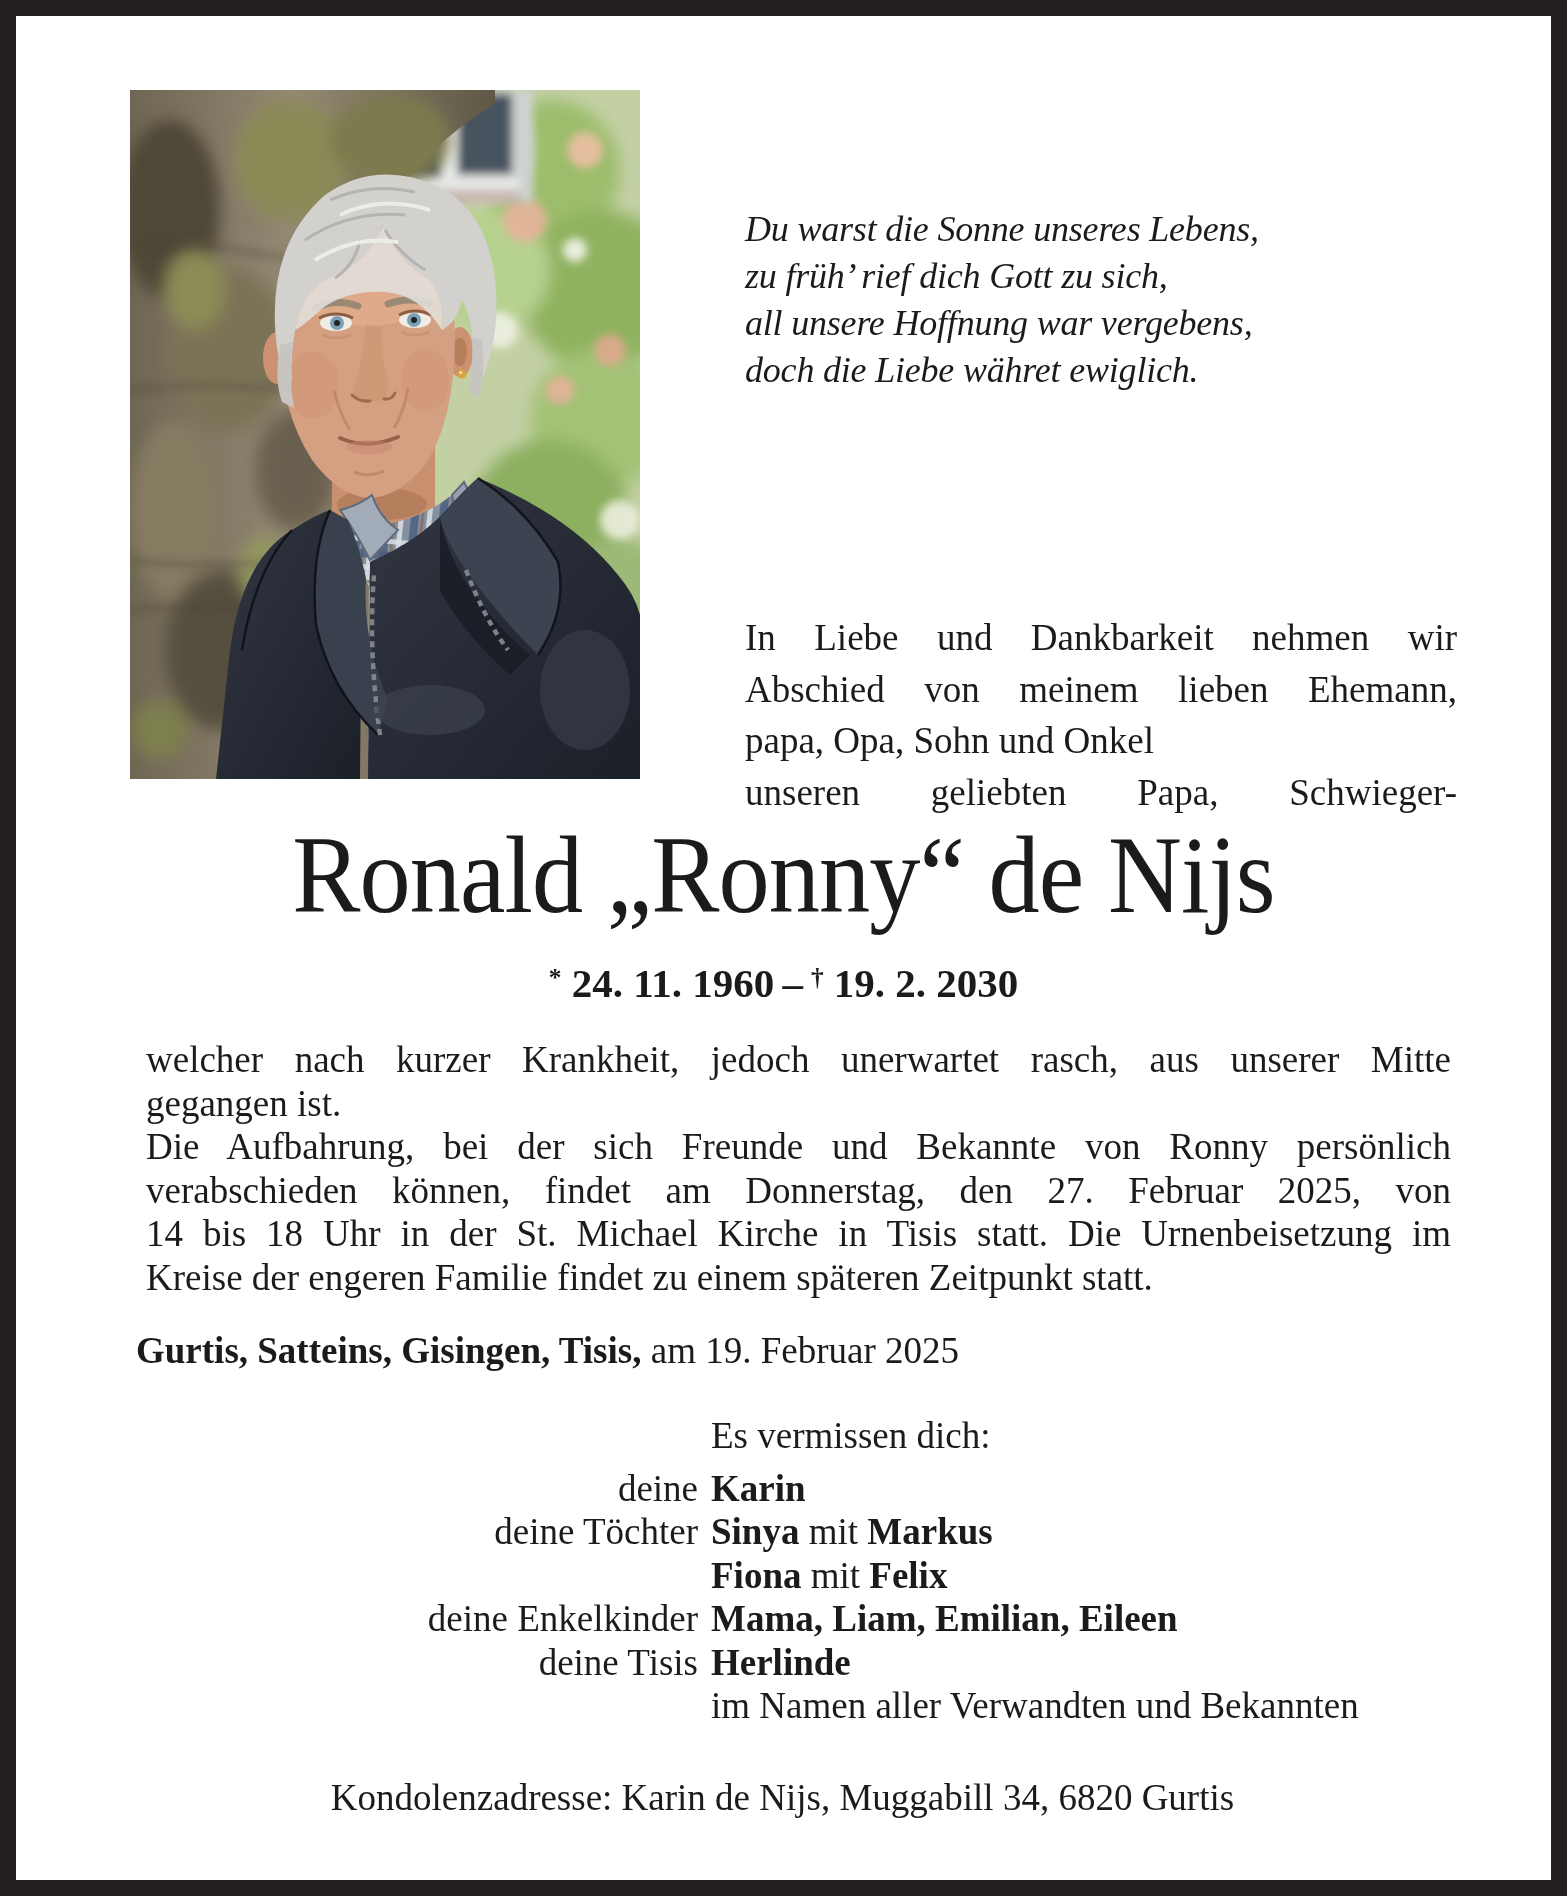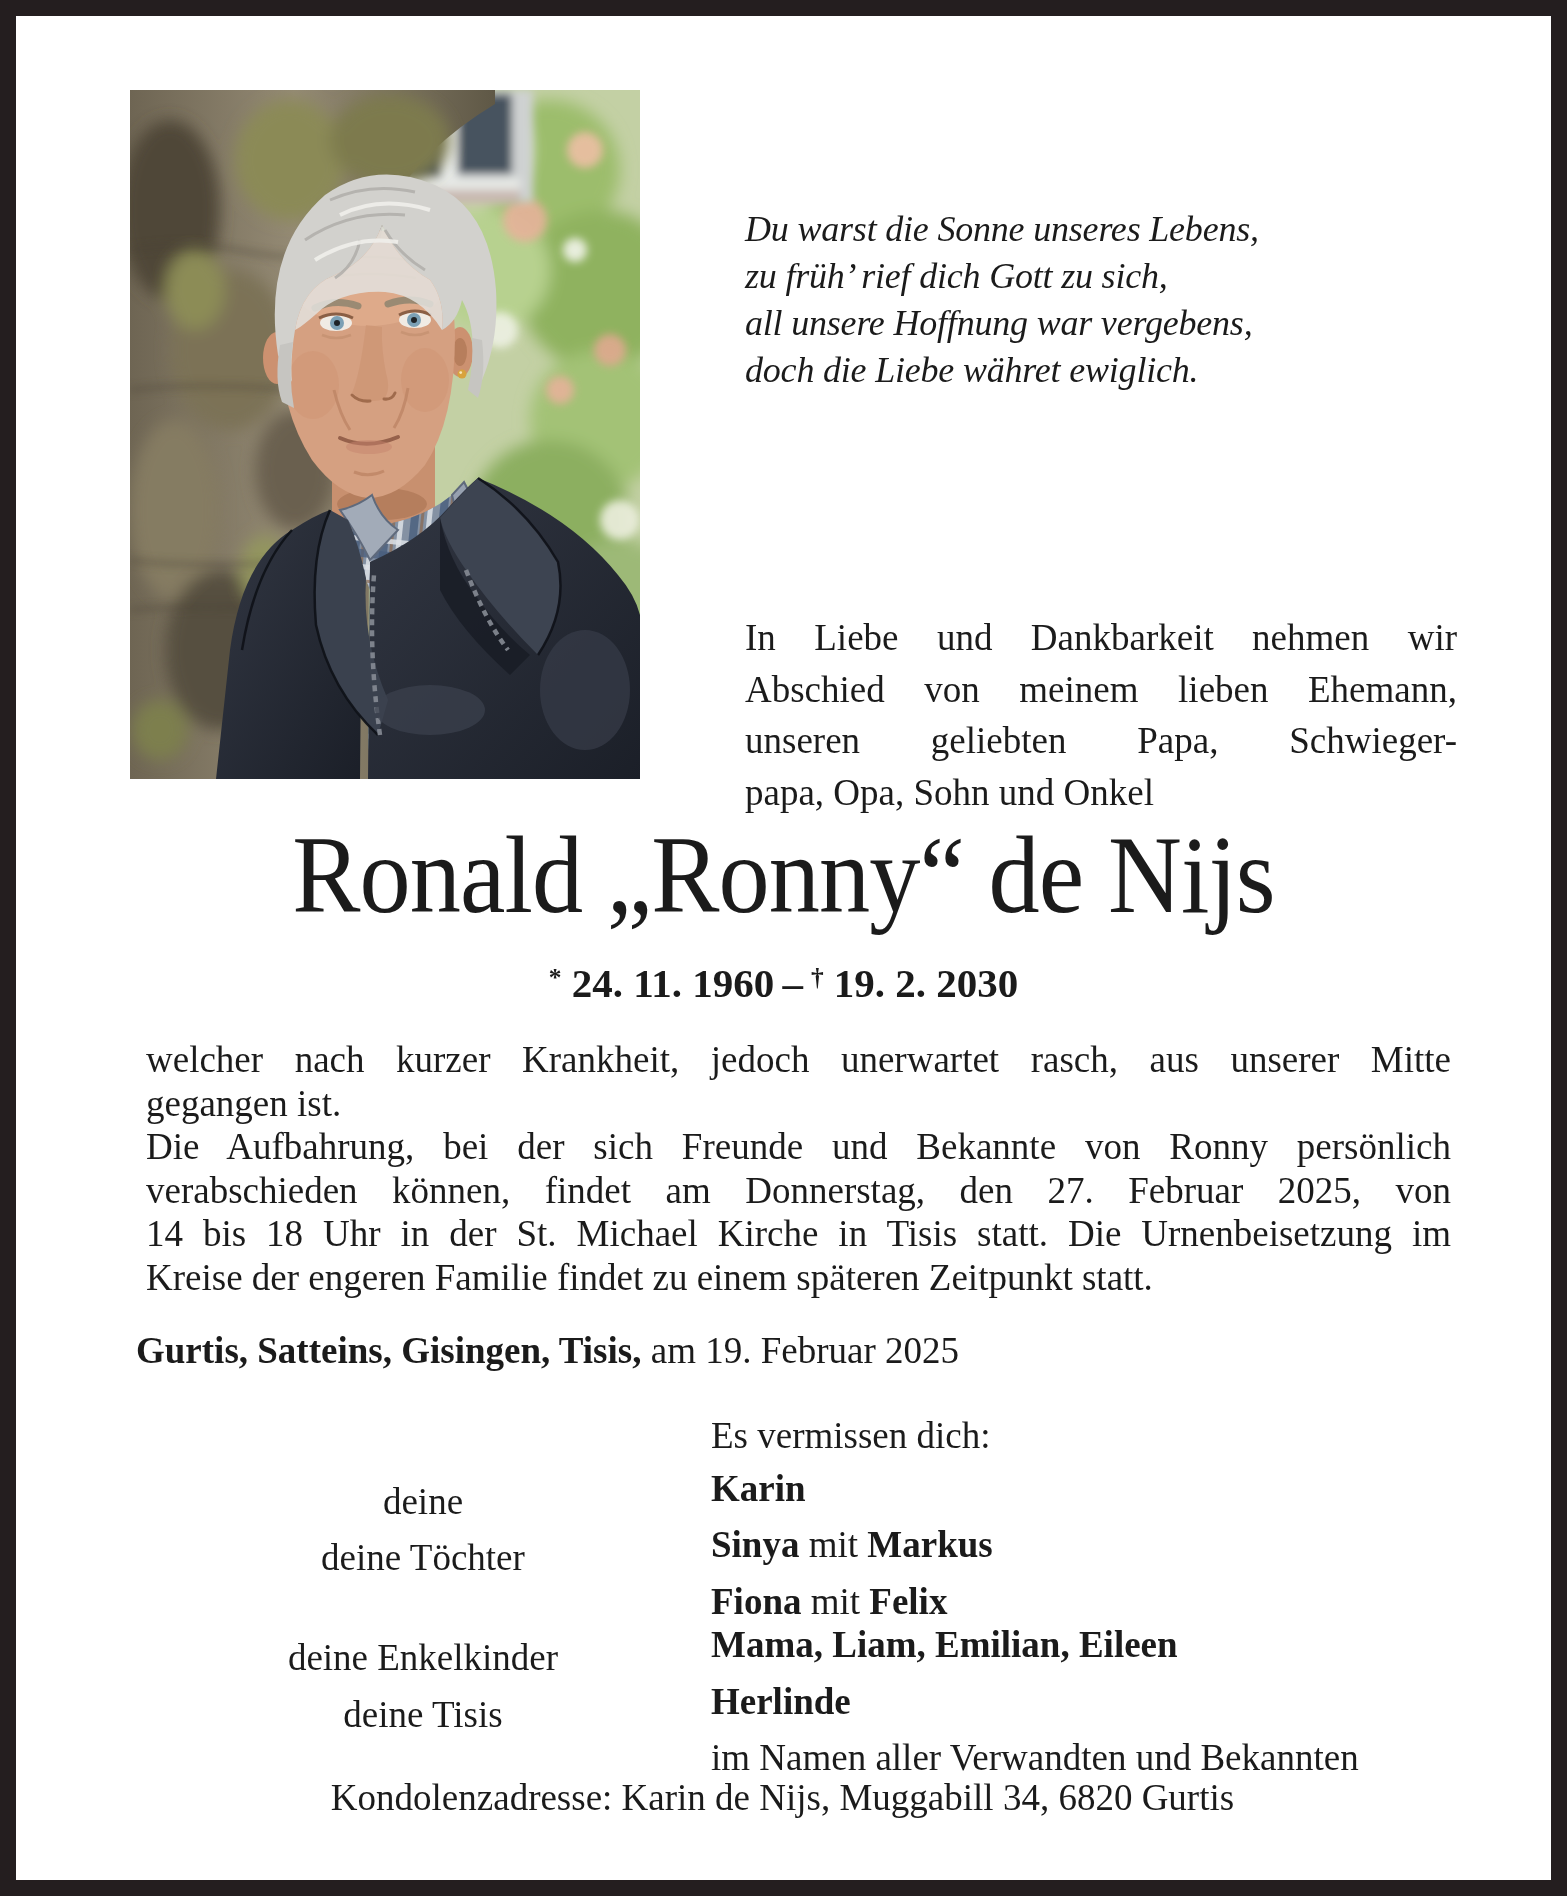--- a/index.html
+++ b/index.html
@@ -33,21 +33,21 @@
   .dates .sym { font-size:0.62em; vertical-align:0.45em; }
   .dates .sep { margin:0 8px; }
 
   .bodytext { left:146px; top:1038px; width:1305px; font-size:37px; line-height:43.6px; }
 
   .places { left:136px; top:1329px; width:1305px; font-size:37px; line-height:44px; }
   .places .b { font-weight:bold; }
 
   .mourners { left:148px; top:1414px; width:1327px; font-size:37px; line-height:43.5px;
     display:grid; grid-template-columns:550px 1fr; column-gap:13px; }
-  .mourners .mlabel { text-align:center;margin-top:13px; }
+  .mourners .mlabel { text-align:right; }
   .mourners .mname  { text-align:left; }
   .mourners .b { font-weight:bold; }
   .mourners .mheading { margin-bottom:9px; }
 
   .condolence { left:130px; top:1776px; width:1305px; font-size:37px; line-height:44px;text-align:center; }
 </style>
 </head>
 <body>
 
 <div class="sheet" style="background: rgb(36, 30, 31); color: rgb(27, 27, 27);">
@@ -285,22 +285,22 @@
   <div class="abs poem">
       <div class="tline">Du warst die Sonne unseres Lebens,</div>
       <div class="tline">zu früh’ rief dich Gott zu sich,</div>
       <div class="tline">all unsere Hoffnung war vergebens,</div>
       <div class="tline">doch die Liebe währet ewiglich.</div>
     </div>
 
   <div class="abs intro">
       <div class="tline just">In Liebe und Dankbarkeit nehmen wir</div>
       <div class="tline just">Abschied von meinem lieben Ehemann,</div>
+      <div class="tline">papa, Opa, Sohn und Onkel</div>
       <div class="tline just">unseren geliebten Papa, Schwieger-</div>
-      <div class="tline">papa, Opa, Sohn und Onkel</div>
     </div>
 
   <div class="abs deceased-name">Ronald „Ronny“ de Nijs</div>
 
   <div class="abs dates">
     <span class="sym">*</span><span> </span><span>24. 11. 1960</span><span class="sep">–</span><span class="sym">†</span><span> </span><span>19. 2. 2030</span>
   </div>
 
   <div class="abs bodytext">
       <div class="tline just">welcher nach kurzer Krankheit, jedoch unerwartet rasch, aus unserer Mitte</div>

